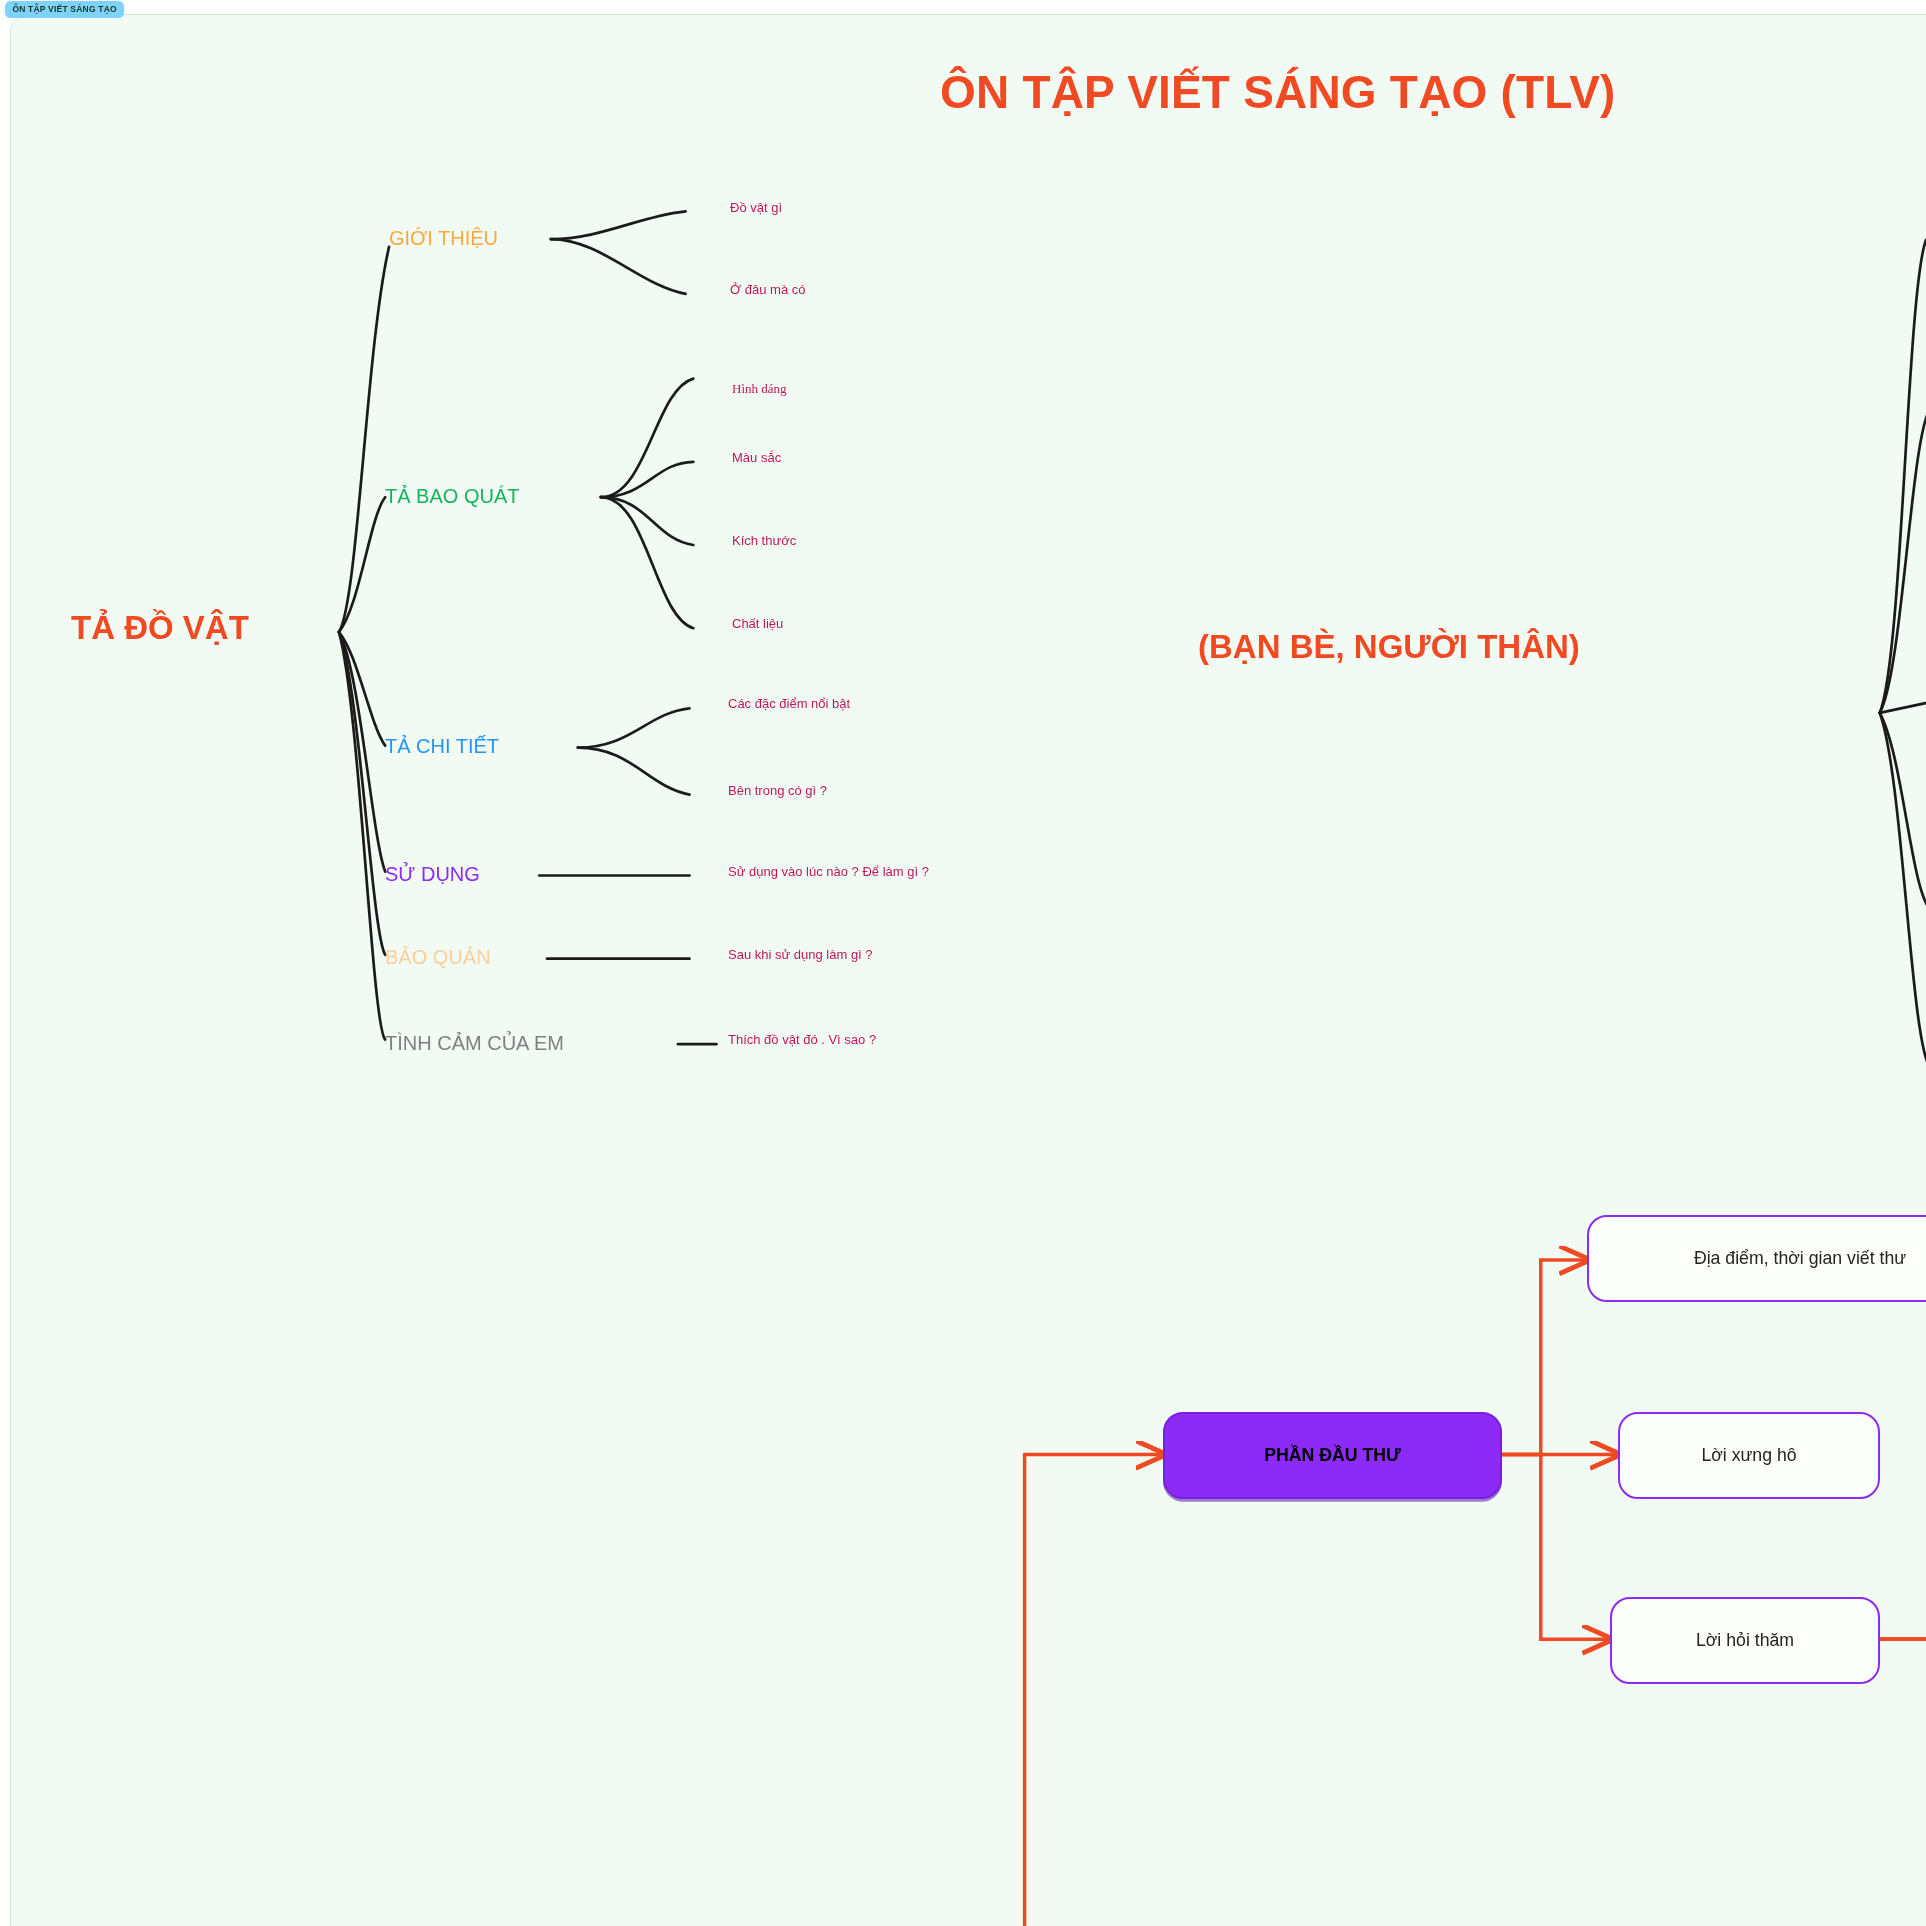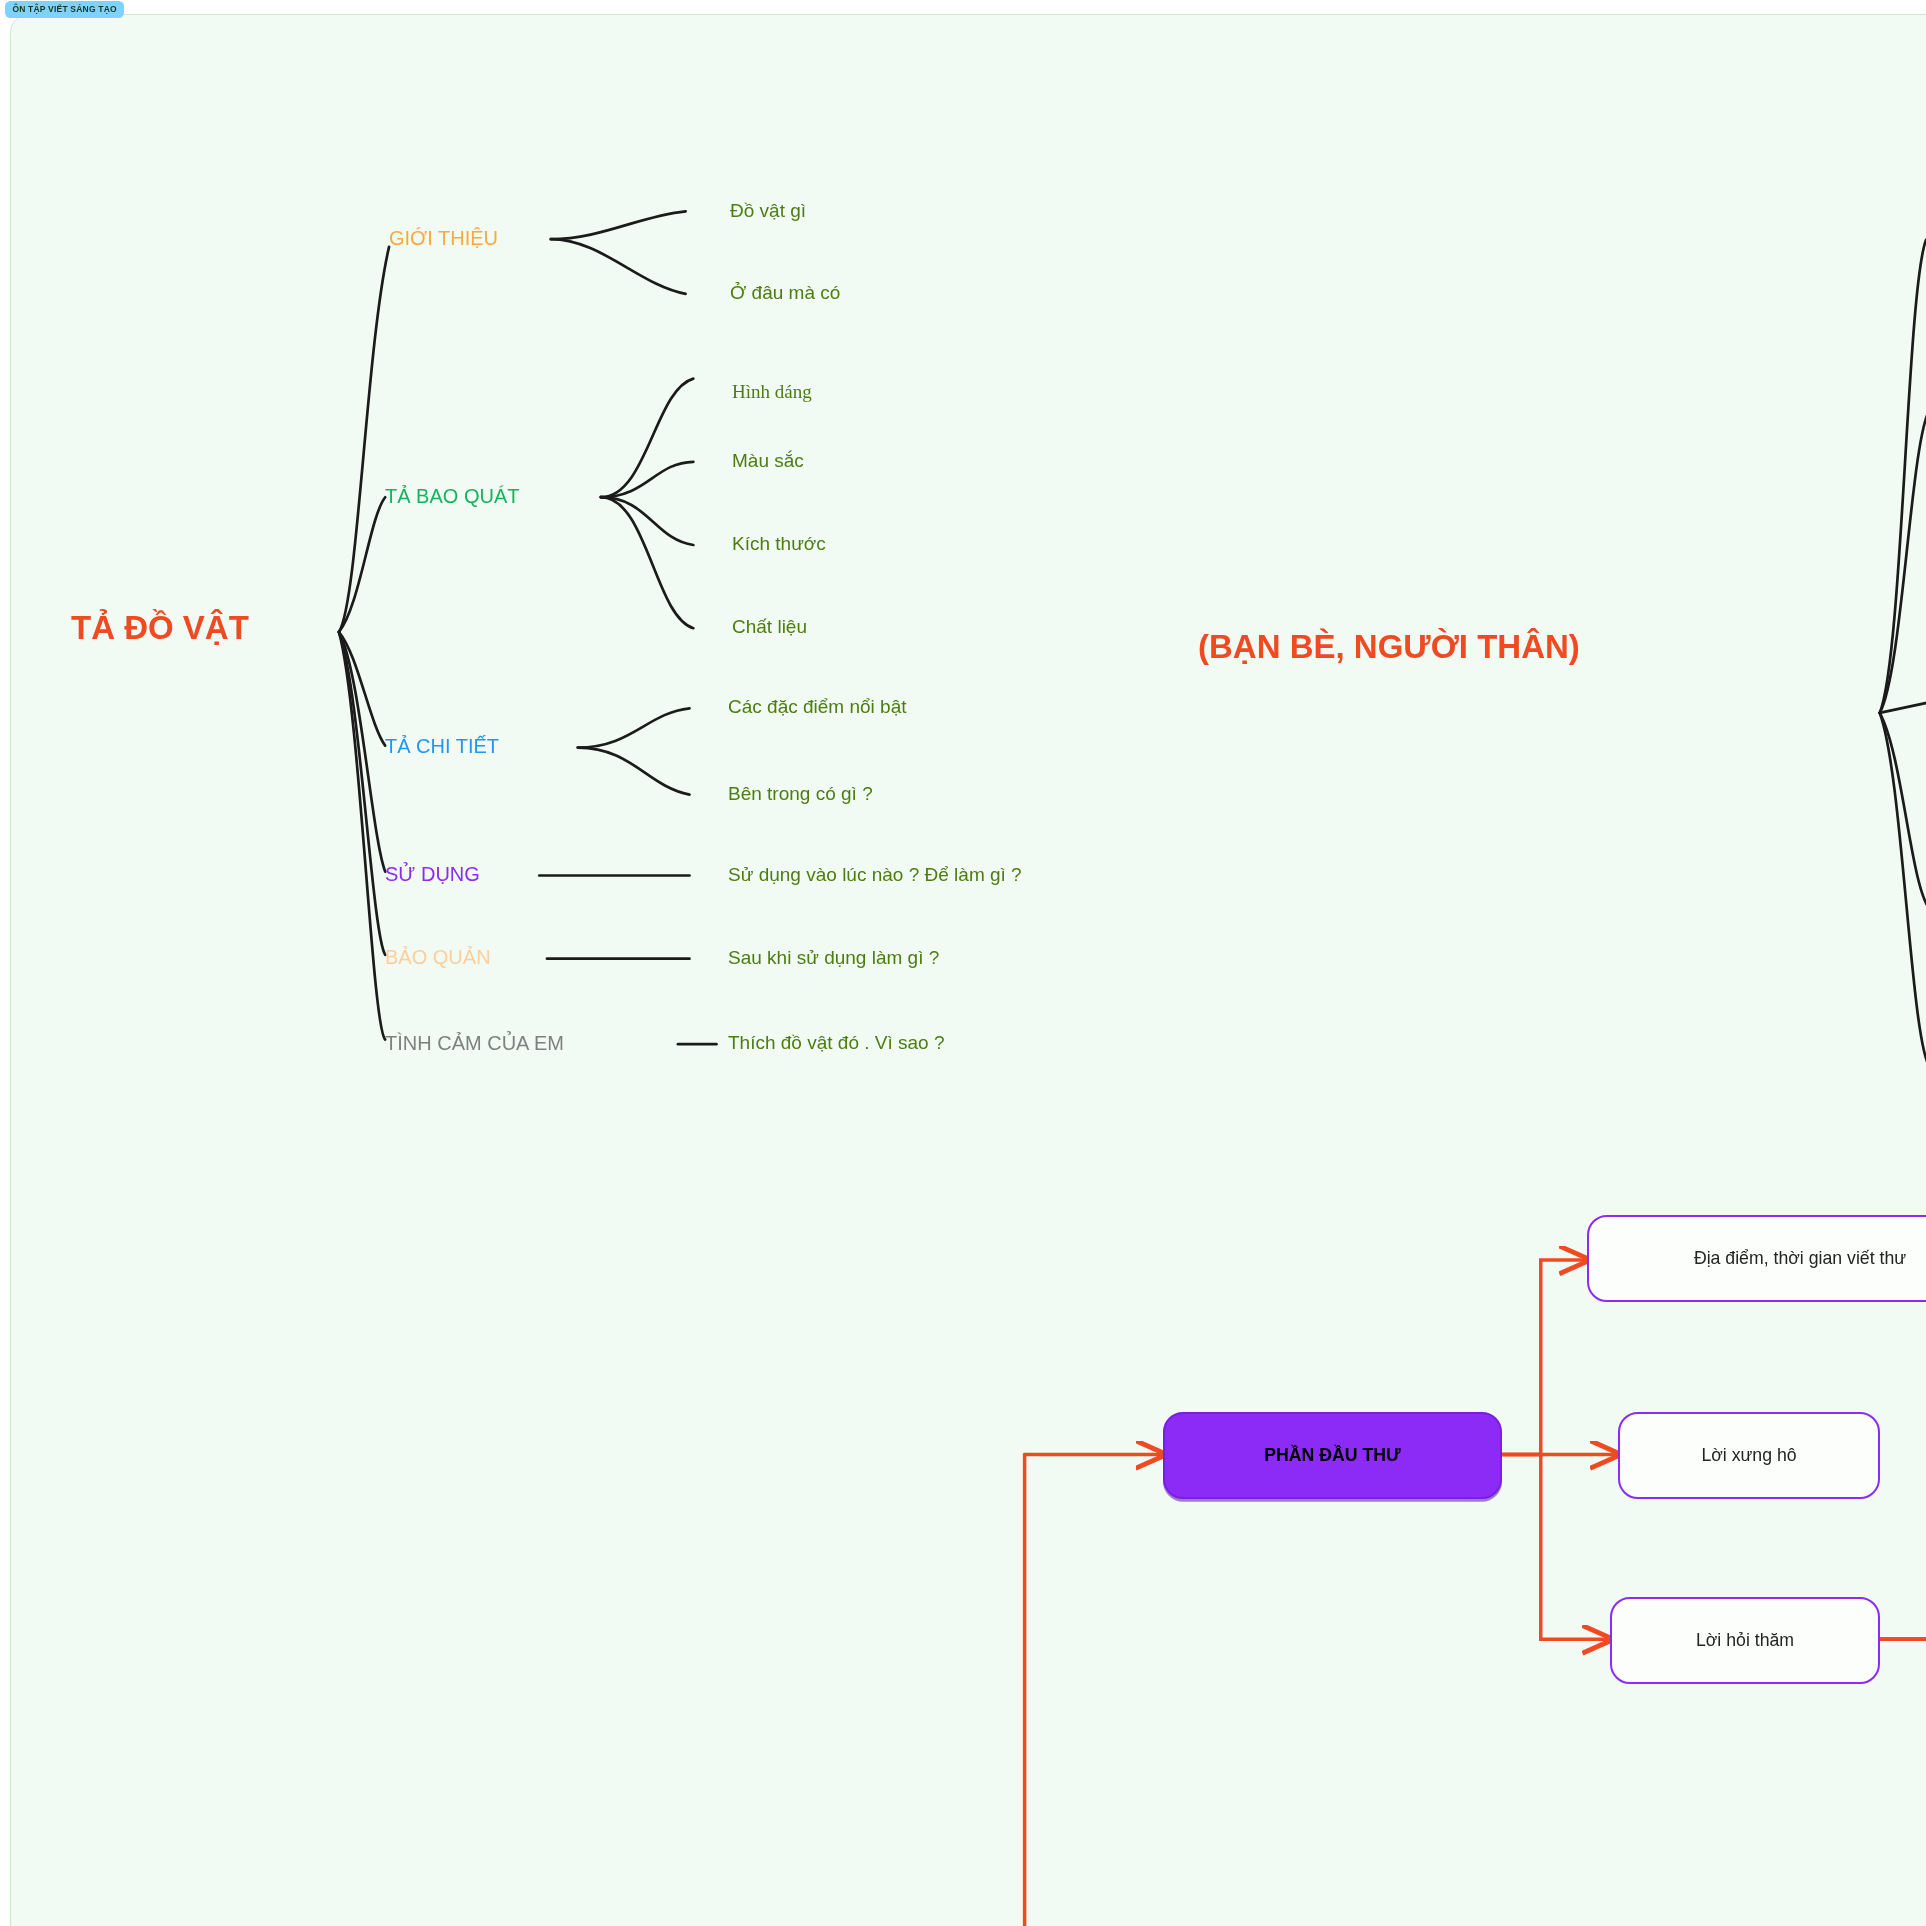--- a/index.html
+++ b/index.html
@@ -40,21 +40,21 @@
     position:absolute;
     font-size:33px;font-weight:700;color:#f04a23;
     white-space:nowrap;line-height:1.18;
   }
   .branch{
     position:absolute;
     font-size:20px;font-weight:500;white-space:nowrap;
   }
   .leaf{
     position:absolute;
-    font-size:19px;font-weight:400;color:#4d7c0f;white-space:nowrap;
+    font-size:13px;font-weight:400;color:#be185d;white-space:nowrap;
   }
 
   
   .node{
     position:absolute;
     box-sizing:border-box;
     display:flex;align-items:center;justify-content:center;
     text-align:center;
     border-radius:20px;
     font-size:17.7px;
@@ -169,20 +169,21 @@
     </g>
 
     <g fill="none" stroke="#fba63c" stroke-width="9" stroke-linecap="round">
       <path d="M3790,7355 L3900,7355 L3900,7060 L4180,7060" marker-end="url(#ar-orange)"></path>
       <path d="M3790,7355 L4180,7355" marker-end="url(#ar-orange)"></path>
       <path d="M3790,7355 L3900,7355 L3900,7660 L4180,7660" marker-end="url(#ar-orange)"></path>
       <path d="M4890,7060 L5150,7060" marker-end="url(#ar-orange)"></path>
     </g>
   </svg>
 
+  <div class="title" style="left:940px;top:65px;">ÔN TẬP VIẾT SÁNG TẠO (TLV)</div>
 
   <div class="maintopic" style="left:71px;top:609px;">TẢ ĐỒ VẬT</div>
 
   <div class="branch" style="left:389px;top:227px;color:#fba83c;">GIỚI THIỆU</div>
   <div class="branch" style="left:385px;top:485px;color:#16b35f;">TẢ BAO QUÁT</div>
   <div class="branch" style="left:385px;top:735px;color:#2196f3;">TẢ CHI TIẾT</div>
   <div class="branch" style="left:385px;top:863px;color:#8b2bf5;">SỬ DỤNG</div>
   <div class="branch" style="left:385px;top:946px;color:#fbcf9b;">BẢO QUẢN</div>
   <div class="branch" style="left:385px;top:1032px;color:#808080;">TÌNH CẢM CỦA EM</div>
 

